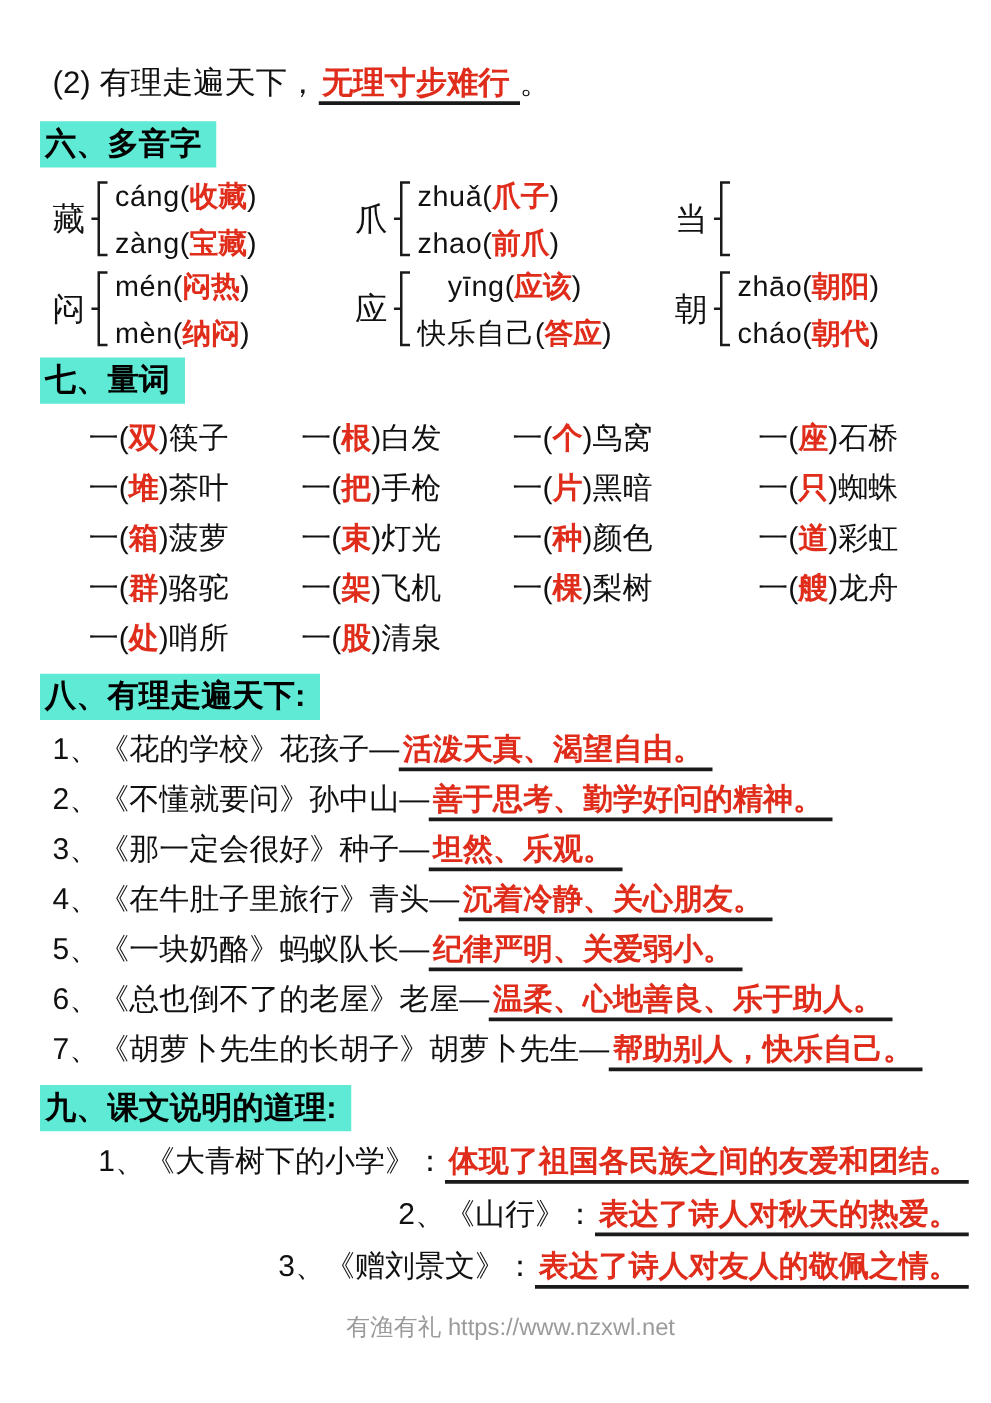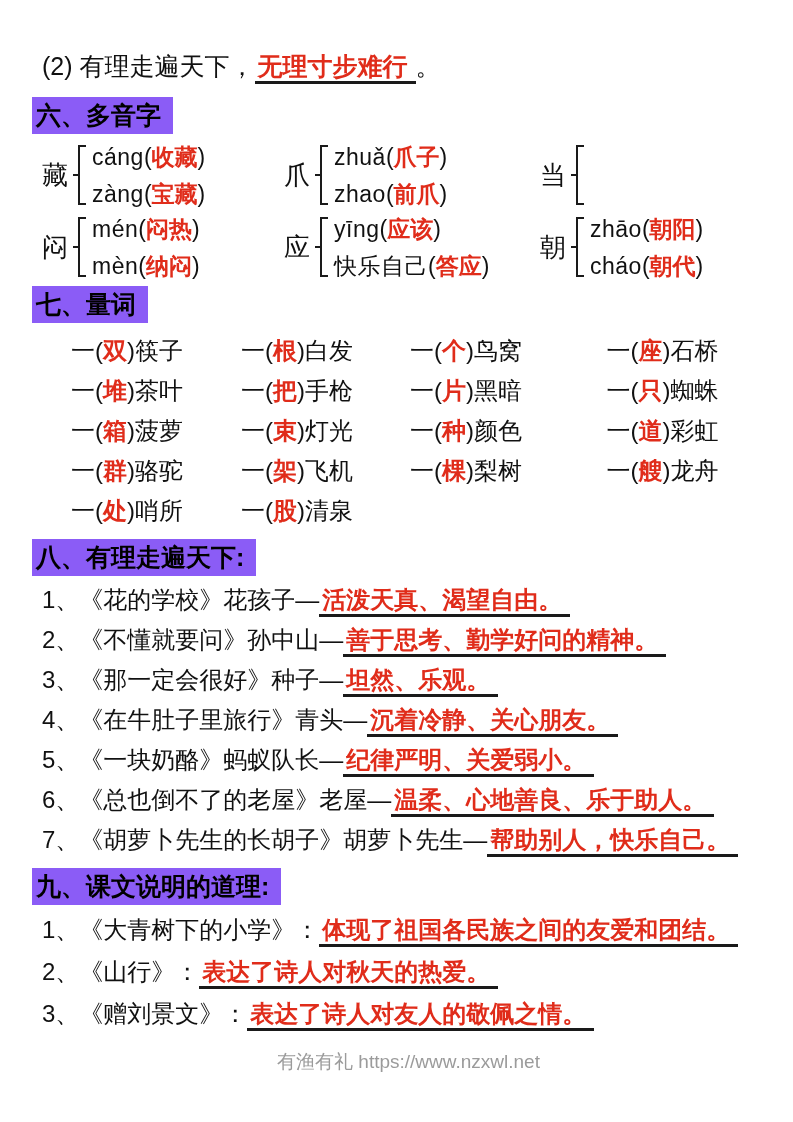--- a/index.html
+++ b/index.html
@@ -7,40 +7,40 @@
     width:793px;height:1122px;background:#ffffff;overflow:hidden;
     font-family:"Liberation Sans","DejaVu Sans",sans-serif;color:#111111;
   }
   .page{box-sizing:border-box;width:793px;height:1122px;padding:44px 18px 0 42px;}
   .sentence{font-size:25px;line-height:45px;white-space:nowrap;}
   .red-underline{
     color:#e02c1a;font-weight:bold;
     border-bottom:3px solid #1a1a1a;padding:0 8px 1px 3px;
   }
   .heading{
-    display:inline-block;background:#8b5cf6;color:#000;
+    display:inline-block;background:#5eead4;color:#000;
     font-weight:bold;font-size:25px;line-height:31px;
     padding:3px 12px 3px 4px;margin:8px 0 4px -10px;
   }
   
   .mp-grid{display:grid;grid-template-columns:242px 256px auto;row-gap:10px;margin-top:6px;}
   .mp-entry{display:flex;align-items:center;}
   .mp-char{font-size:26px;margin-right:3px;}
   .brace{margin:0 5px 0 2px;flex:0 0 auto;}
   .mp-lines{display:flex;flex-direction:column;gap:13px;}
-  .mp-line{font-size:23px;line-height:24px;white-space:nowrap;}
+  .mp-line{font-size:23px;line-height:24px;white-space:nowrap;text-align:center;}
   .mp-py{letter-spacing:0.5px;}
   .mp-word{color:#e02c1a;font-weight:bold;}
   
   .mw-grid{display:grid;grid-template-columns:170px 170px 168px auto;font-size:24px;line-height:40px;margin-top:4px;}
   .mw-item{white-space:nowrap;text-align:center;}
   .mw-m{color:#e02c1a;font-weight:bold;}
   
   .list .item{font-size:24px;line-height:40px;white-space:nowrap;}
-  .list.wide .item{line-height:42px;}
+  .list.wide .item{line-height:42px;text-align:right;}
   .footer{ text-align:center;color:#9b9b9b;font-size:19px;margin-top:14px;}
 </style>
 </head>
 <body>
 
 <div class="page">
 
   <div class="sentence"><span>(2) 有理走遍天下，</span><span class="red-underline">无理寸步难行</span><span>。</span></div>
 
   <div><span class="heading">六、多音字</span></div>

